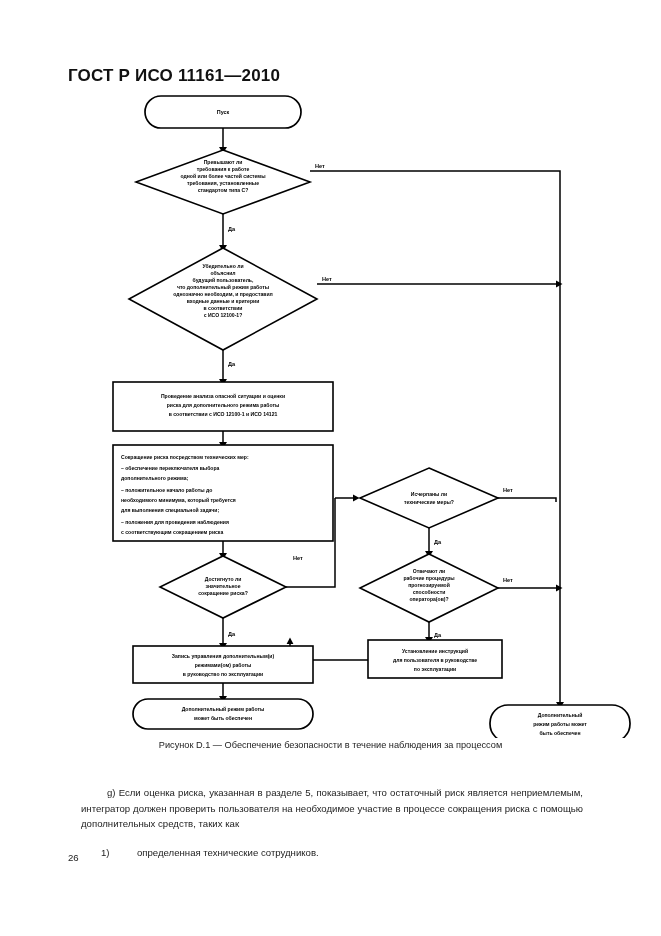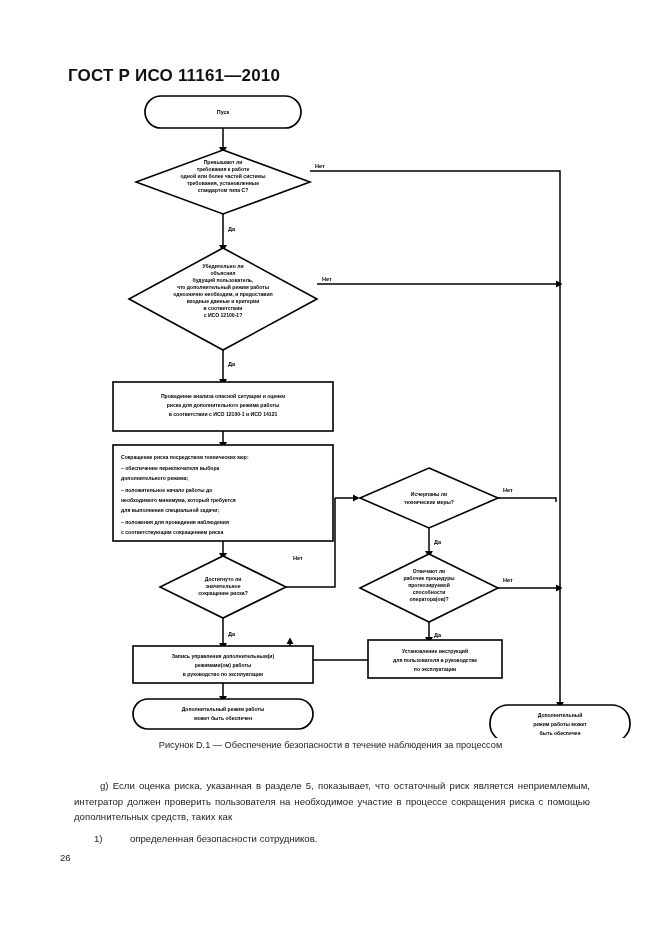--- a/index.html
+++ b/index.html
@@ -50,36 +50,36 @@
     position: absolute;
     left: 68px;
     top: 772px;
     width: 528px;
     font-size: 9.6px;
     line-height: 15.5px;
     color: #222;
     text-align: justify;
   }
   #body-text p {
-    margin: 6px;
+    margin: 13px;
   }
   .para-indent {
     text-indent: 26px;
   }
   .list-item {
     padding-left: 56px;
     text-indent: -18px;
   }
   .list-item .num {
     display: inline-block;
     min-width: 18px;
   }
   #page-number {
     position: absolute;
-    left: 60px;
+    left: 68px;
     top: 852px;
     font-size: 9.6px;
     color: #222;
   }
   svg text {
     font-family: "Liberation Sans", sans-serif;
     fill: #000;
   }
   .nodetext {
     font-size: 5.1px;
@@ -300,19 +300,19 @@
       </g>
 
     </svg>
   </div>
 
   <div id="figure-caption">Рисунок D.1 — Обеспечение безопасности в течение наблюдения за процессом</div>
 
   <div id="body-text">
     <p class="para-indent">g)  Если оценка риска, указанная в разделе 5, показывает, что остаточный риск является неприемлемым, интегратор должен проверить пользователя на необходимое участие в процессе сокращения риска с помощью дополнительных средств, таких как</p>
     <p class="list-item">
-      <span class="num">1)</span><span>определенная безопасности сотрудников.</span>
+      <span class="num">1)</span><span>определенная технические сотрудников.</span>
     </p>
   </div>
 
   <div id="page-number">26</div>
 
 </div>
 
 </body></html>

